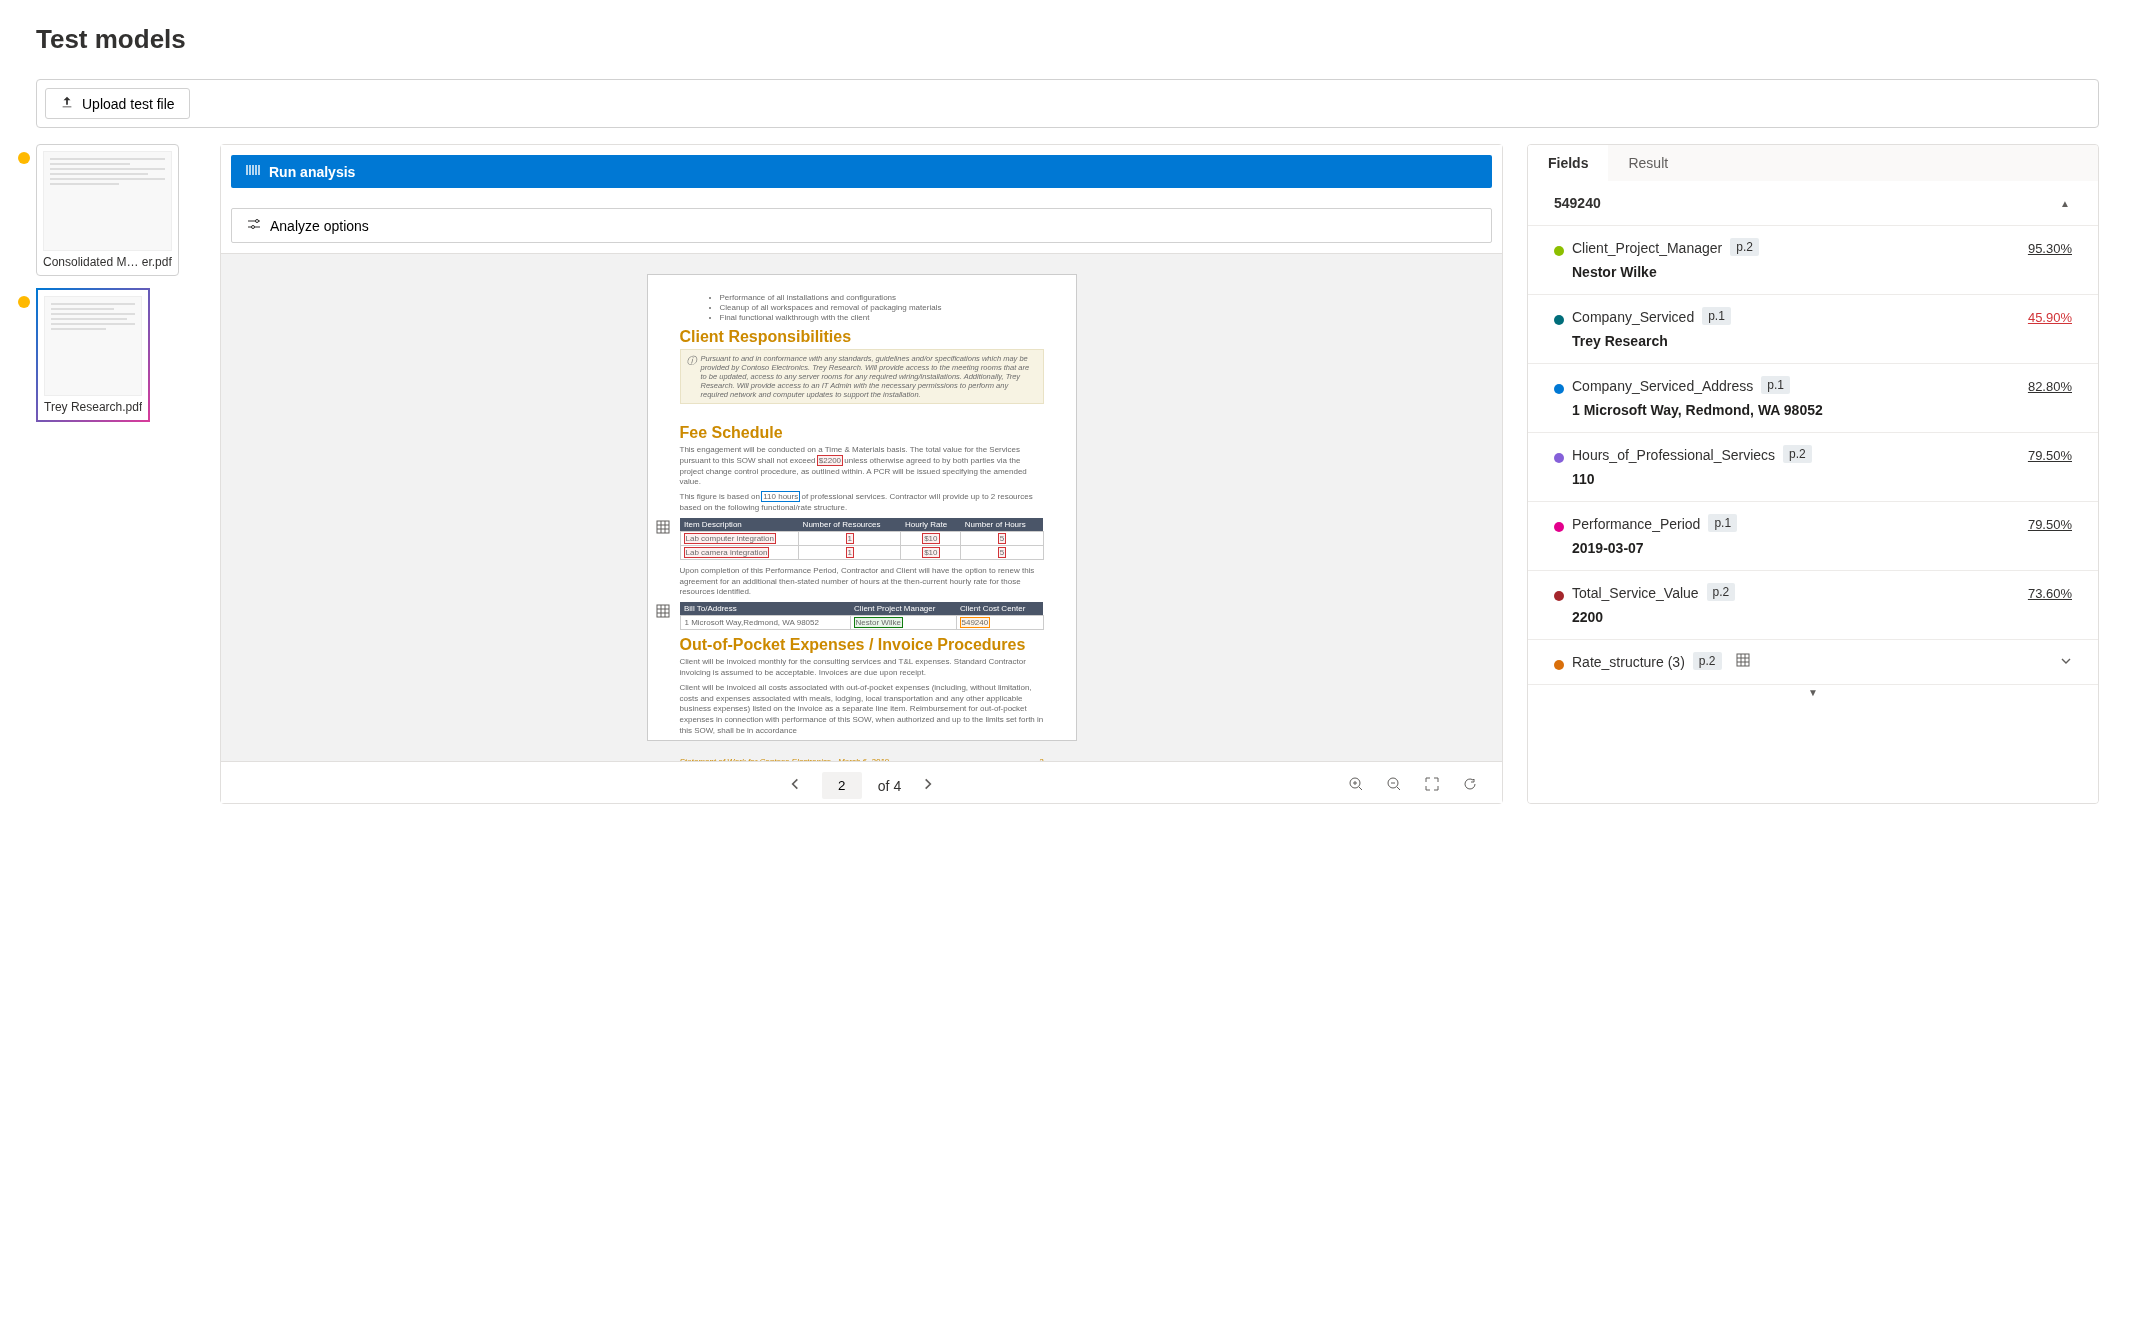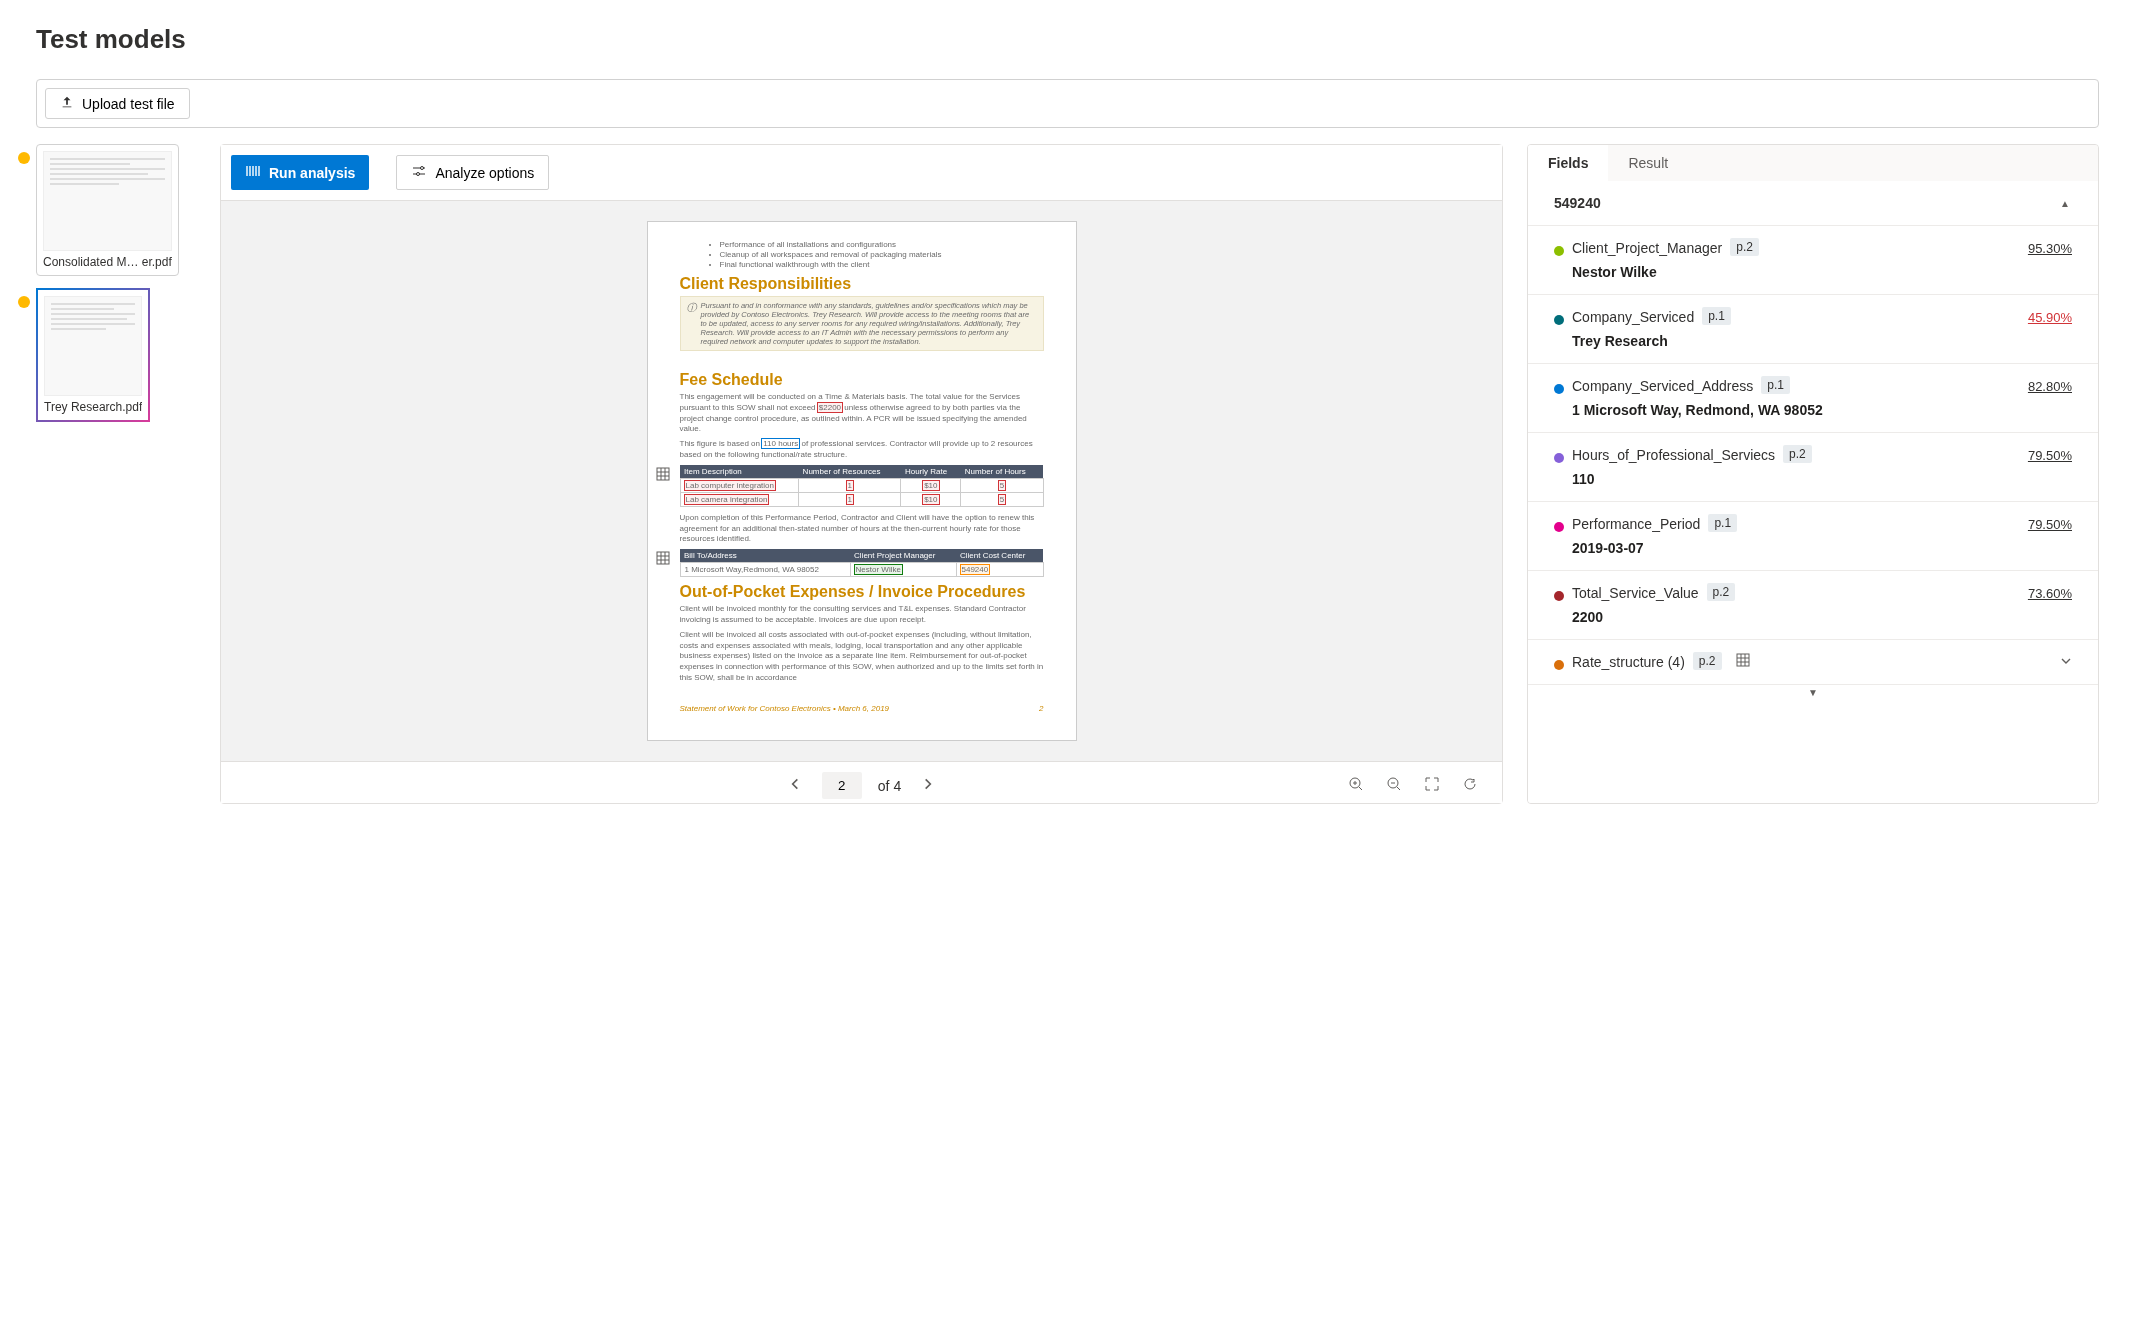--- a/index.html
+++ b/index.html
@@ -13,21 +13,21 @@
 .model-select { border: 1px solid #8a8886; border-radius: 2px; padding: 6px 10px; min-width: 240px; display: flex; justify-content: space-between; align-items: center; cursor: pointer; background: #fff; }
 .main { display: flex; gap: 24px; align-items: stretch; height: 660px; }
 .thumbs { width: 160px; display: flex; flex-direction: column; gap: 12px; }
 .thumb { border: 1px solid #d1d1d1; border-radius: 4px; padding: 6px; background: #fff; display: flex; flex-direction: column; align-items: center; }
 .thumb.selected { border: 2px solid; border-image: linear-gradient(135deg, #0078d4, #d83b9a) 1; }
 .thumb-img { width: 100%; height: 100px; background: #f8f8f8; border: 1px solid #eee; position: relative; margin-bottom: 4px; }
 .thumb-dot { width: 12px; height: 12px; border-radius: 50%; background: #ffb900; position: absolute; left: -18px; top: 8px; }
 .thumb-wrap { position: relative; display: flex; }
 .thumb-name { font-size: 12px; text-align: center; white-space: nowrap; overflow: hidden; text-overflow: ellipsis; max-width: 140px; }
 .viewer { flex: 1; border: 1px solid #e1dfdd; border-radius: 4px; display: flex; flex-direction: column; background: #f2f2f2; position: relative; }
-.viewer-toolbar { display: flex; gap: 27px; padding: 10px; background: #fff; border-bottom: 1px solid #e1dfdd; }
+.viewer-toolbar { display: flex; gap: 20px; padding: 10px; background: #fff; border-bottom: 1px solid #e1dfdd; flex-direction: column; }
 .run-btn { background: #0078d4; color: #fff; border: none; border-radius: 2px; padding: 7px 14px; display: inline-flex; align-items: center; gap: 8px; font-size: 14px; cursor: pointer; font-weight: 600; }
 .opt-btn { background: #fff; border: 1px solid #d1d1d1; border-radius: 2px; padding: 7px 14px; display: inline-flex; align-items: center; gap: 8px; font-size: 14px; cursor: pointer; }
 .doc-area { flex: 1; overflow: auto; display: flex; justify-content: center; padding: 20px 40px; }
 .doc-page { width: 430px; background: #fff; border: 1px solid #ccc; padding: 18px 32px 12px 32px; font-size: 8px; color: #6b6b6b; position: relative; }
 .doc-page h4 { color: #cc8a00; font-size: 16px; font-weight: 600; margin: 6px 0 3px; }
 .doc-page p { line-height: 1.35; margin-bottom: 4px; }
 .doc-page ul { list-style: disc; padding-left: 40px; }
 .doc-page li { color: #6b6b6b; margin-bottom: 1px; }
 .doc-note { background: #f7f3e3; border: 1px solid #e9e2c5; padding: 4px 6px; font-style: italic; font-size: 7.5px; display: flex; gap: 4px; }
 .doc-table { width: 100%; border-collapse: collapse; font-size: 8px; margin: 3px 0; }
@@ -320,21 +320,21 @@
             <span class="field-name">Total_Service_Value</span>
             <span class="page-badge">p.2</span>
             <span class="confidence">73.60%</span>
           </div>
           <div class="field-value">2200</div>
         </div>
 
         <div class="field-row">
           <div class="field-head">
             <span class="dot" style="background:#d96f0a"></span>
-            <span class="field-name">Rate_structure (4)</span>
+            <span class="field-name">Rate_structure (3)</span>
             <span class="page-badge">p.2</span>
             <span style="margin-left:6px">
               <svg width="14" height="14" viewBox="0 0 14 14">
                   <rect x="1" y="1" width="12" height="12" fill="none" stroke="#605e5c"></rect>
                   <path d="M1 5h12M1 9h12M5 1v12M9 1v12" stroke="#605e5c"></path>
                 </svg>
             </span>
             <span class="chev">
               <svg width="12" height="12" viewBox="0 0 12 12">
                   <path d="M2 4l4 4 4-4" stroke="#605e5c" stroke-width="1.4" fill="none"></path>

